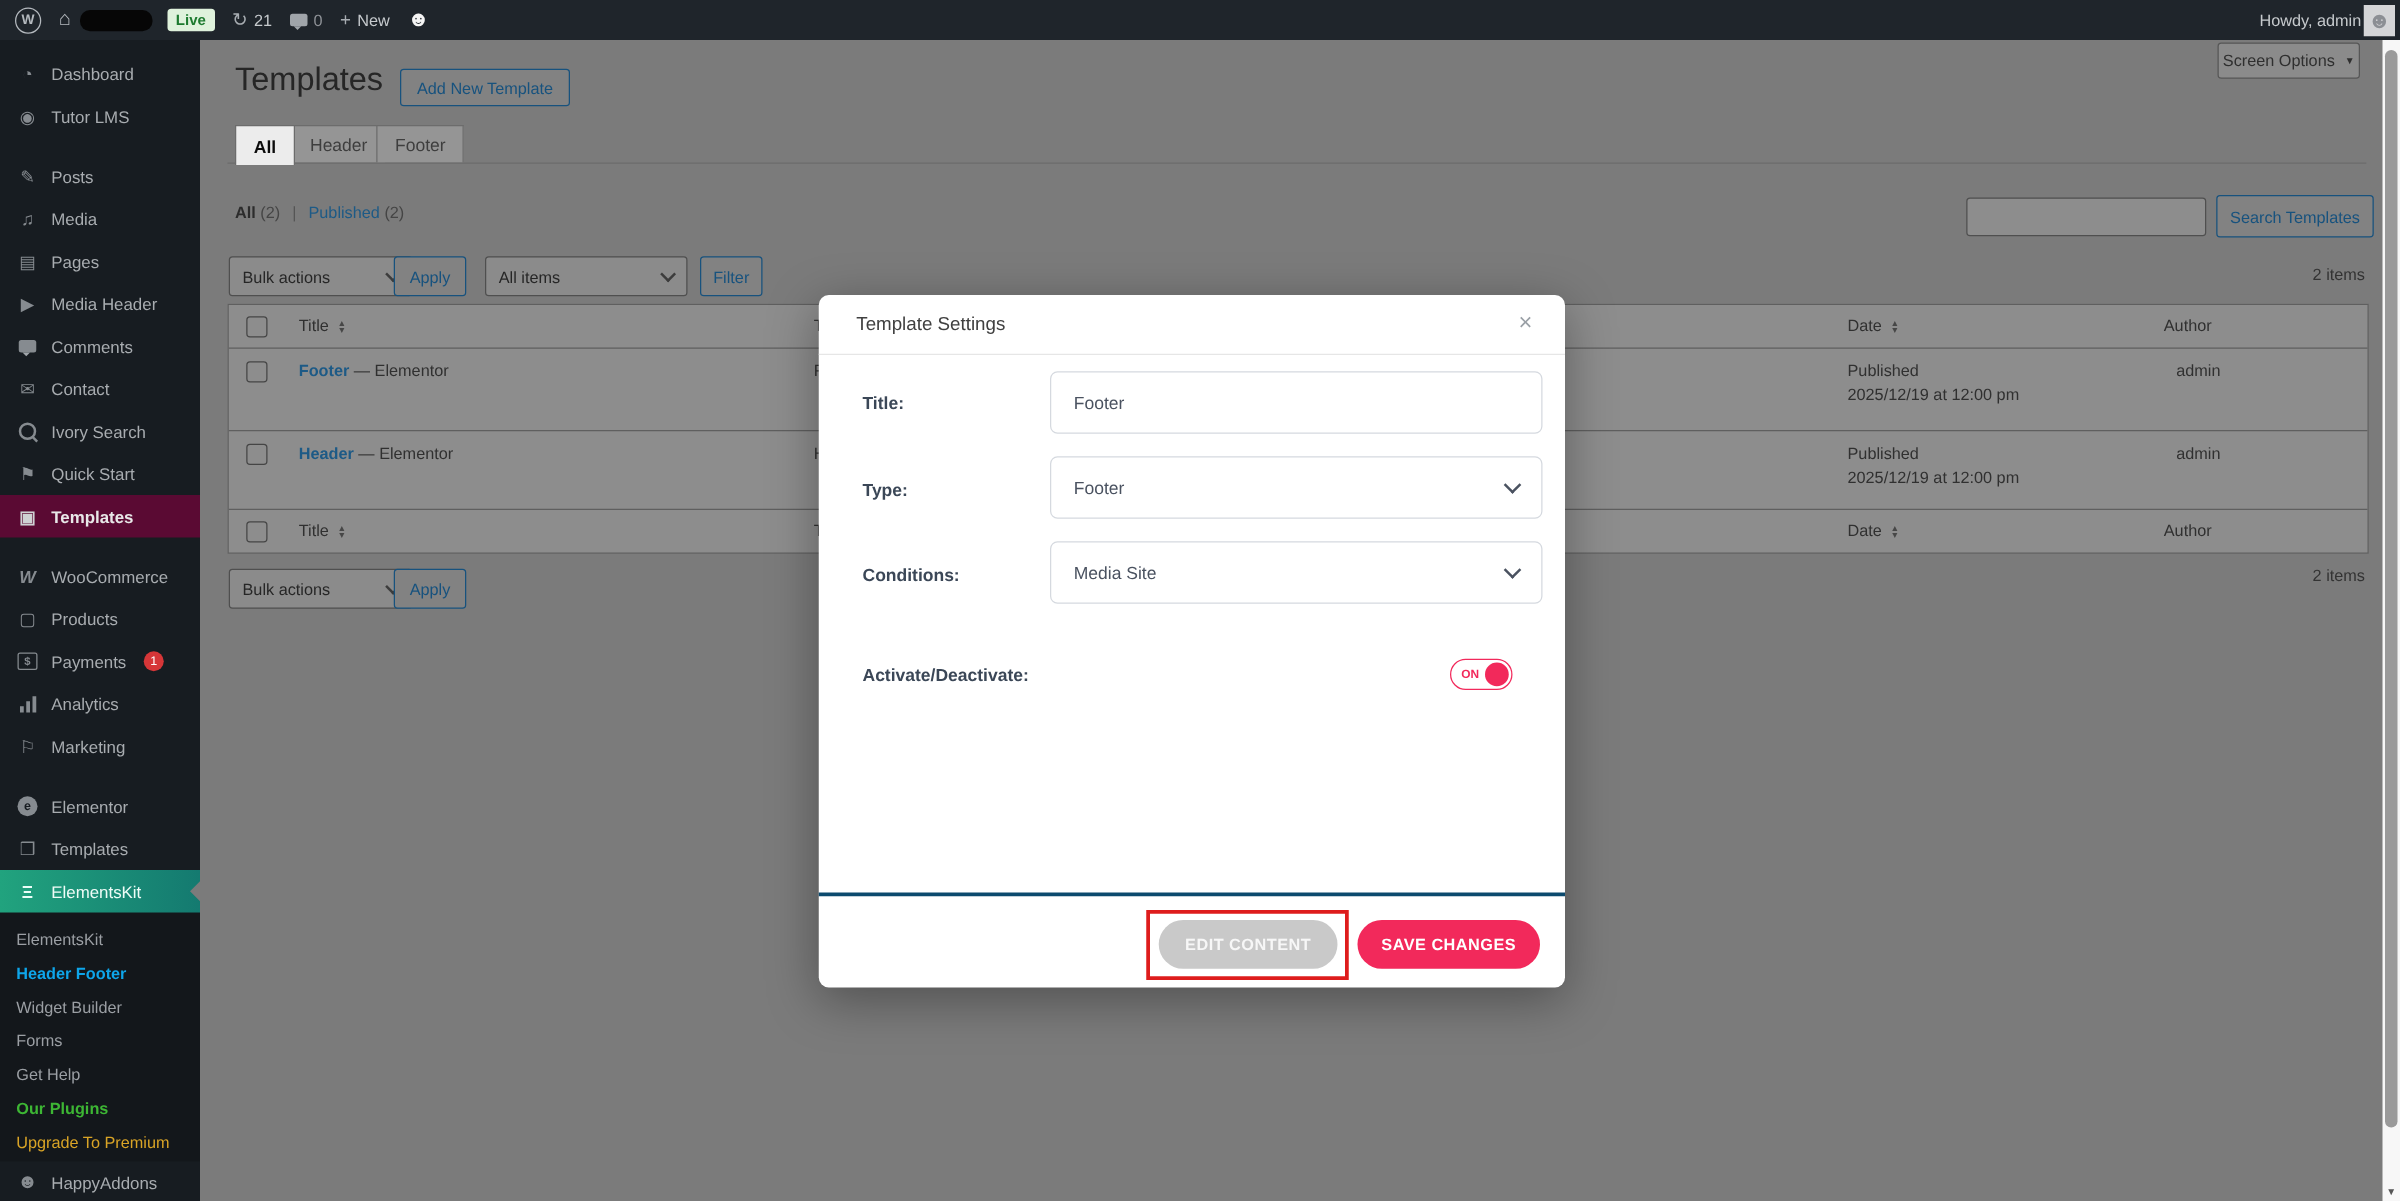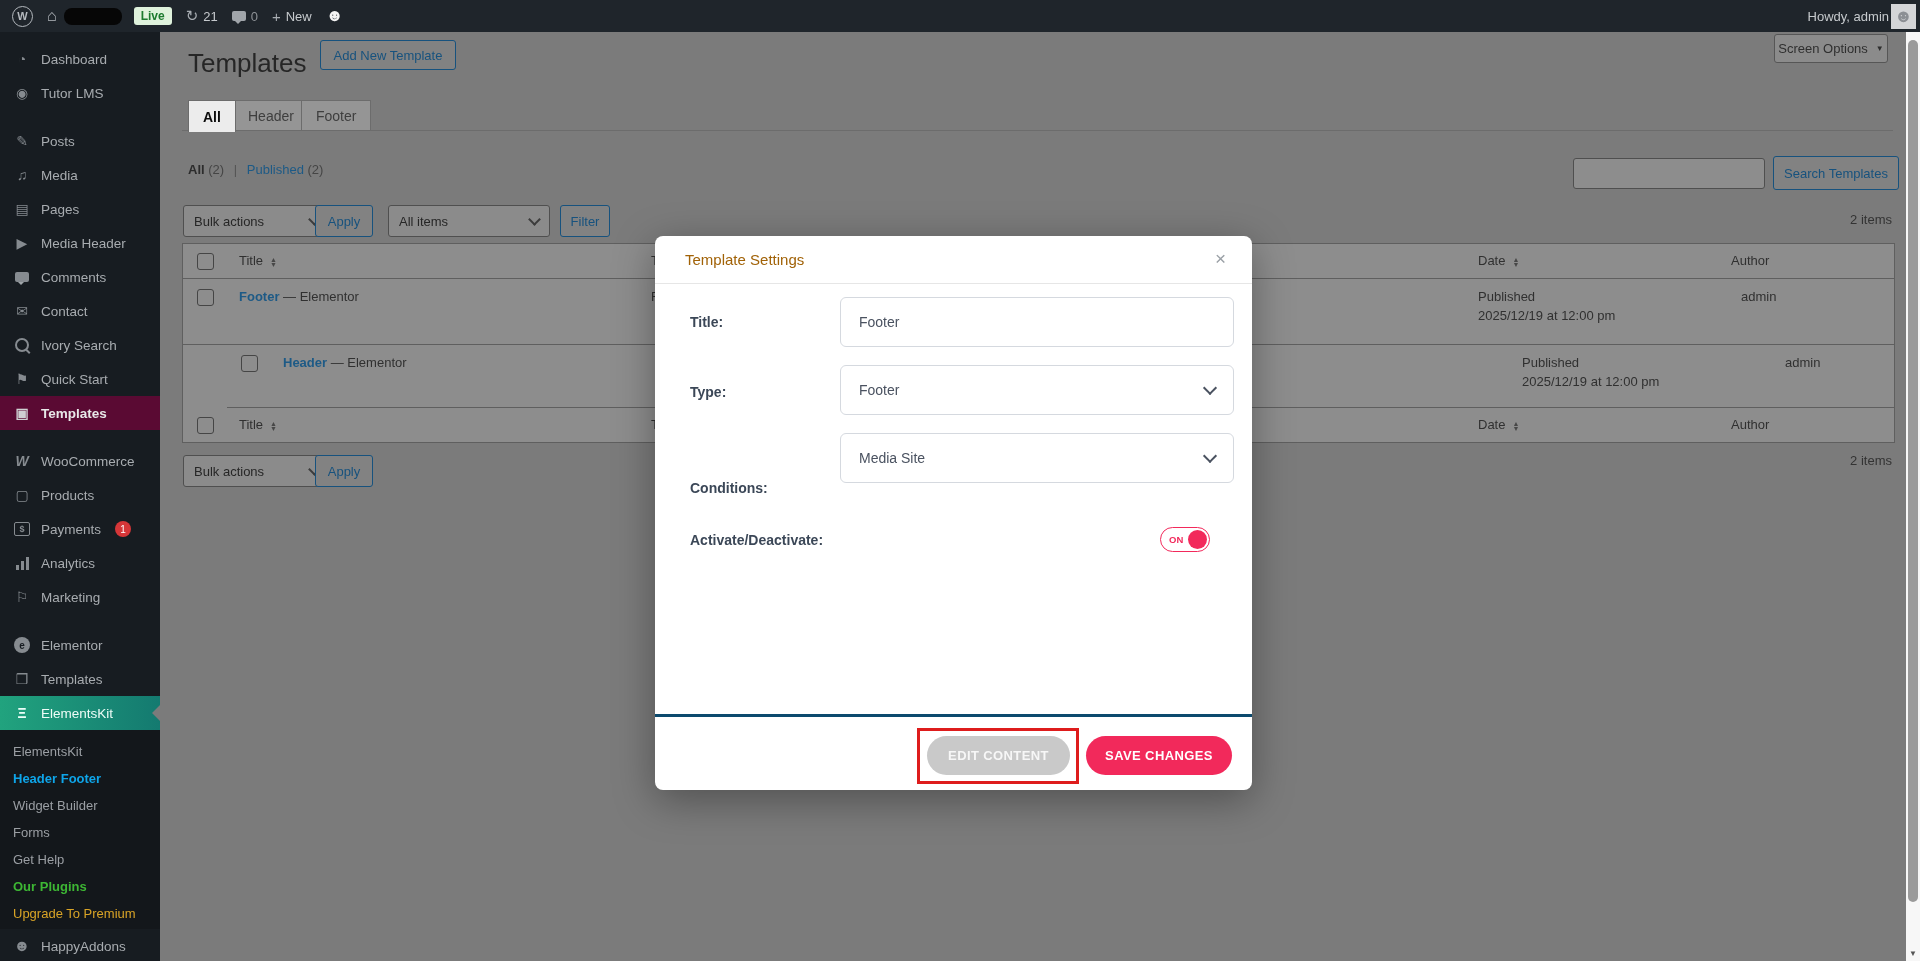--- a/index.html
+++ b/index.html
@@ -82,21 +82,21 @@
   .sort{display:inline-flex;flex-direction:column;margin-left:7px;vertical-align:middle;line-height:5px;font-size:7px;color:#474747;}
   .items-count{font-size:13px;color:#333333;}
   
   #sbar{position:absolute;right:0;top:32px;width:14px;height:929px;background:#f7f7f7;z-index:45;}
   #sbar .thumb{position:absolute;left:2px;top:8px;width:10px;height:862px;background:#9a9a9a;border-radius:6px;}
   #sbar .down{position:absolute;bottom:3px;left:0;width:14px;text-align:center;font-size:8px;color:#555;}
   
   #modal{position:absolute;left:655px;top:236px;width:597px;height:554px;background:#ffffff;border-radius:8px;
          box-shadow:0 10px 40px rgba(0,0,0,.35);z-index:50;font-size:14px;color:#3b4757;}
   .m-head{position:relative;height:47px;border-bottom:1px solid #e6e6e6;display:flex;align-items:center;padding-left:30px;}
-  .m-title{font-size:15px;color:#a16207;}
+  .m-title{font-size:15px;color:#404040;}
   .m-close{position:absolute;right:26px;top:12px;font-size:19px;color:#9aa0a6;cursor:pointer;}
   .m-label{position:absolute;left:35px;font-weight:bold;color:#3b4757;font-size:14px;}
   .m-input{position:absolute;left:185px;width:394px;height:50px;border:1px solid #d5d9df;border-radius:6px;
            box-sizing:border-box;display:flex;align-items:center;padding:0 18px;color:#4a5260;background:#fff;cursor:text;}
   .m-select{cursor:pointer;justify-content:space-between;}
   .m-chev{width:8px;height:8px;border-right:2px solid #4a5260;border-bottom:2px solid #4a5260;transform:rotate(45deg);margin-top:-4px;}
   .toggle{position:absolute;left:505px;top:291px;width:50px;height:25px;border:1px solid #f2295b;border-radius:25px;
           background:#fff;box-sizing:border-box;cursor:pointer;}
   .toggle .on{position:absolute;left:8px;top:6px;font-size:9.5px;font-weight:bold;color:#f2295b;}
   .toggle .knob{position:absolute;right:2px;top:2px;width:19px;height:19px;border-radius:50%;background:#f2295b;}
@@ -256,21 +256,21 @@
   </div>
 
   <div id="content">
 
     <div class="abs btn-gray" style="left:1614px;top:2px;width:112px;height:27px;">
       <span>Screen Options</span>
       <span class="caret-down">▼</span>
     </div>
 
     <h1 class="pagetitle abs" style="left:28px;top:16px;">Templates</h1>
-    <div class="abs btn-dim" style="left:160px;top:8px;width:134px;height:28px;">Add New Template</div>
+    <div class="abs btn-dim" style="left:160px;top:23px;width:134px;height:28px;">Add New Template</div>
 
     <div class="tab active" style="left:28px;">All</div>
     <div class="tab" style="left:73px;">Header</div>
     <div class="tab" style="left:141px;">Footer</div>
     <div class="tabline"></div>
 
     <div class="abs views" style="left:28px;top:130px;">
       <span style="font-weight:bold;color:#2c2c2c;">All</span>
       <span>(2)</span>
       <span style="color:#555;margin:0 6px;">|</span>
@@ -314,21 +314,21 @@
       <div class="trow" style="height:65px;">
         <div class="cb" style="top:10px;"></div>
         <div class="coltext" style="left:56px;top:10px;">
           <span class="link-dim" style="font-weight:bold;">Footer</span><span> — Elementor</span>
         </div>
         <div class="coltext" style="left:468px;top:10px;">Footer</div>
         <div class="coltext" style="left:1295px;top:10px;">Published</div>
         <div class="coltext" style="left:1295px;top:29px;">2025/12/19 at 12:00 pm</div>
         <div class="coltext link-dim" style="left:1558px;top:10px;">admin</div>
       </div>
-      <div class="trow" style="height:62px;margin-left:44px;">
+      <div class="trow" style="height:62px;">
         <div class="cb" style="top:10px;"></div>
         <div class="coltext" style="left:56px;top:10px;">
           <span class="link-dim" style="font-weight:bold;">Header</span><span> — Elementor</span>
         </div>
         <div class="coltext" style="left:468px;top:10px;">Header</div>
         <div class="coltext" style="left:1295px;top:10px;">Published</div>
         <div class="coltext" style="left:1295px;top:29px;">2025/12/19 at 12:00 pm</div>
         <div class="coltext link-dim" style="left:1558px;top:10px;">admin</div>
       </div>
       <div class="trow" style="height:34px;">
@@ -373,21 +373,21 @@
     <div class="m-input" style="top:61px;">
       <span>Footer</span>
     </div>
 
     <div class="m-label" style="top:148px;">Type:</div>
     <div class="m-input m-select" style="top:129px;">
       <span>Footer</span>
       <span class="m-chev"></span>
     </div>
 
-    <div class="m-label" style="top:216px;margin-top:28px;">Conditions:</div>
+    <div class="m-label" style="top:216px;">Conditions:</div>
     <div class="m-input m-select" style="top:197px;">
       <span>Media Site</span>
       <span class="m-chev"></span>
     </div>
 
     <div class="m-label" style="top:296px;">Activate/Deactivate:</div>
     <div class="toggle">
       <span class="on">ON</span>
       <span class="knob"></span>
     </div>

